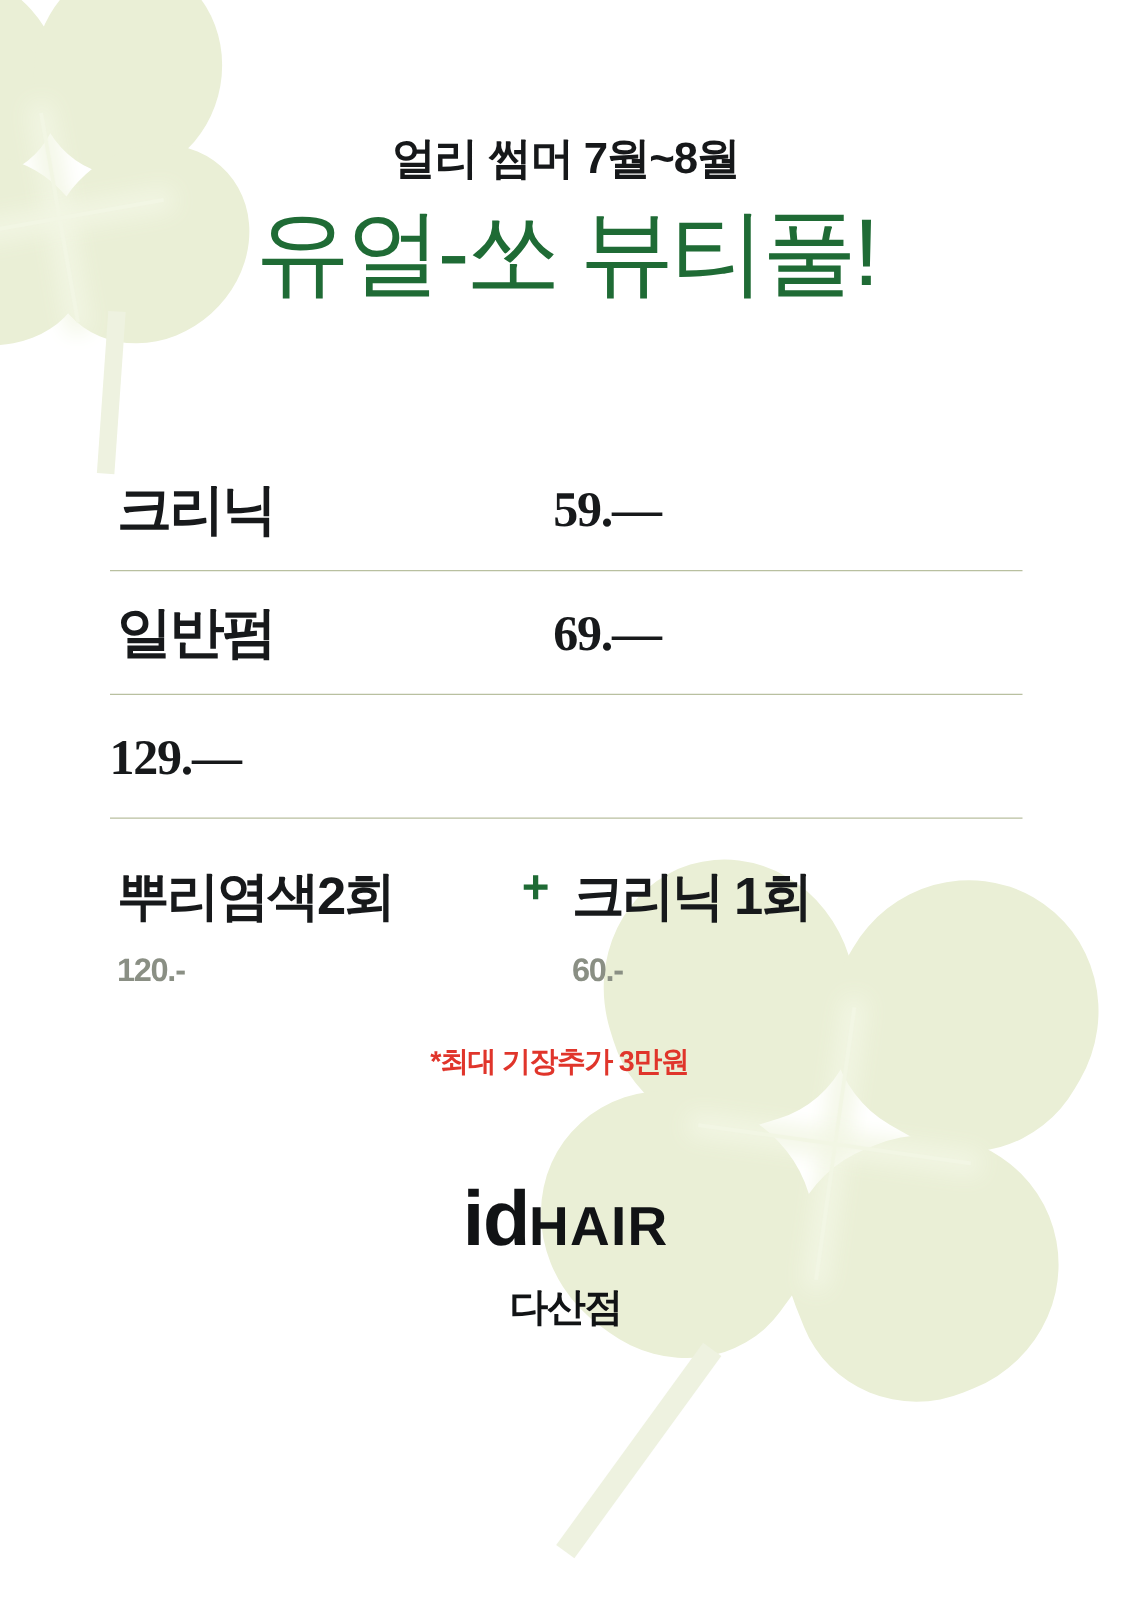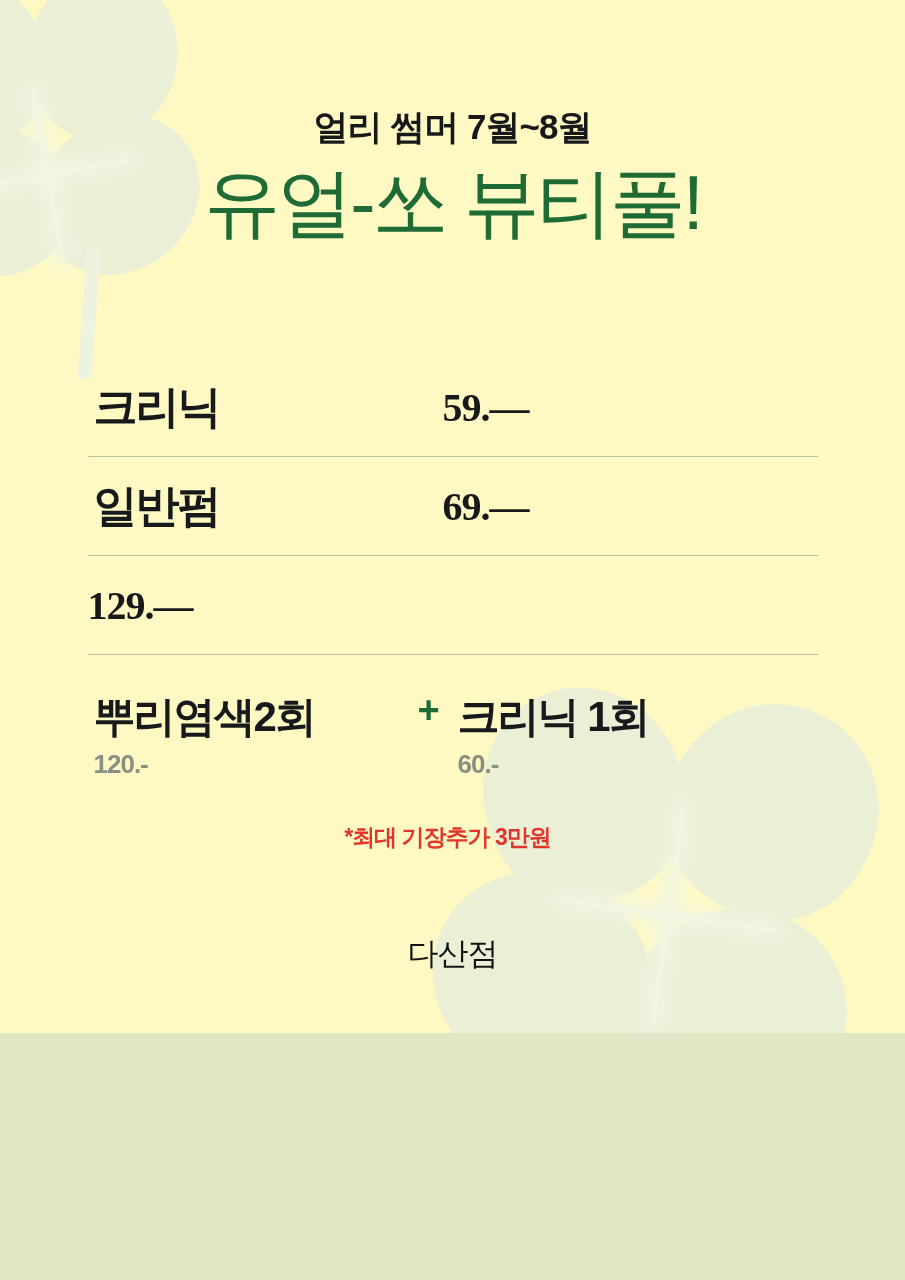--- a/index.html
+++ b/index.html
@@ -9,22 +9,22 @@
   body {
     width: 905px;
     height: 1280px;
     background: #e0e7c4;
     font-family: "Liberation Sans", sans-serif;
     overflow: hidden;
   }
   .poster {
     position: relative;
     width: 905px;
-    height: 1033px;
-    background: #fef9c3;
+    height: 1280px;
+    background: #ffffff;
     overflow: hidden;
   }
 
   
   .clover {
     position: absolute;
     pointer-events: none;
   }
   .clover .leaf {
     position: absolute;
@@ -155,21 +155,21 @@
   .combo-top .item.first { width: 312px; padding-left: 6px; box-sizing: border-box; }
   .combo-top .plus {
     width: 58px;
     text-align: center;
     font-size: 38px;
     font-weight: bold;
     color: #1f6b35;
   }
   .combo-sub {
     display: flex;
-    margin-top: 4px;
+    margin-top: 16px;
   }
   .combo-sub .sub {
     font-size: 26px;
     font-weight: bold;
     color: #8a8f84;
     letter-spacing: -1px;
   }
   .combo-sub .sub.first { width: 370px; padding-left: 6px; box-sizing: border-box; }
 
   .note {
@@ -200,21 +200,21 @@
     letter-spacing: -1px;
     line-height: 1;
   }
   .logo .small {
     font-size: 44px;
     letter-spacing: 1px;
   }
   .branch {
     margin-top: 18px;
     font-size: 31px;
-    font-weight: normal;
+    font-weight: bold;
     color: #111315;
     letter-spacing: -1px;
   }
 </style>
 </head>
 <body>
 
 <div class="poster">
 
   <div class="clover c1">
@@ -269,16 +269,17 @@
     </div>
     <div class="combo-sub">
       <div class="sub first">120.-</div>
       <div class="sub">60.-</div>
     </div>
   </div>
 
   <div class="note">*최대 기장추가 3만원</div>
 
   <div class="footer">
+    <div class="logo"><span>id</span><span class="small">HAIR</span></div>
     <div class="branch">다산점</div>
   </div>
 
 </div>
 
 </body></html>

